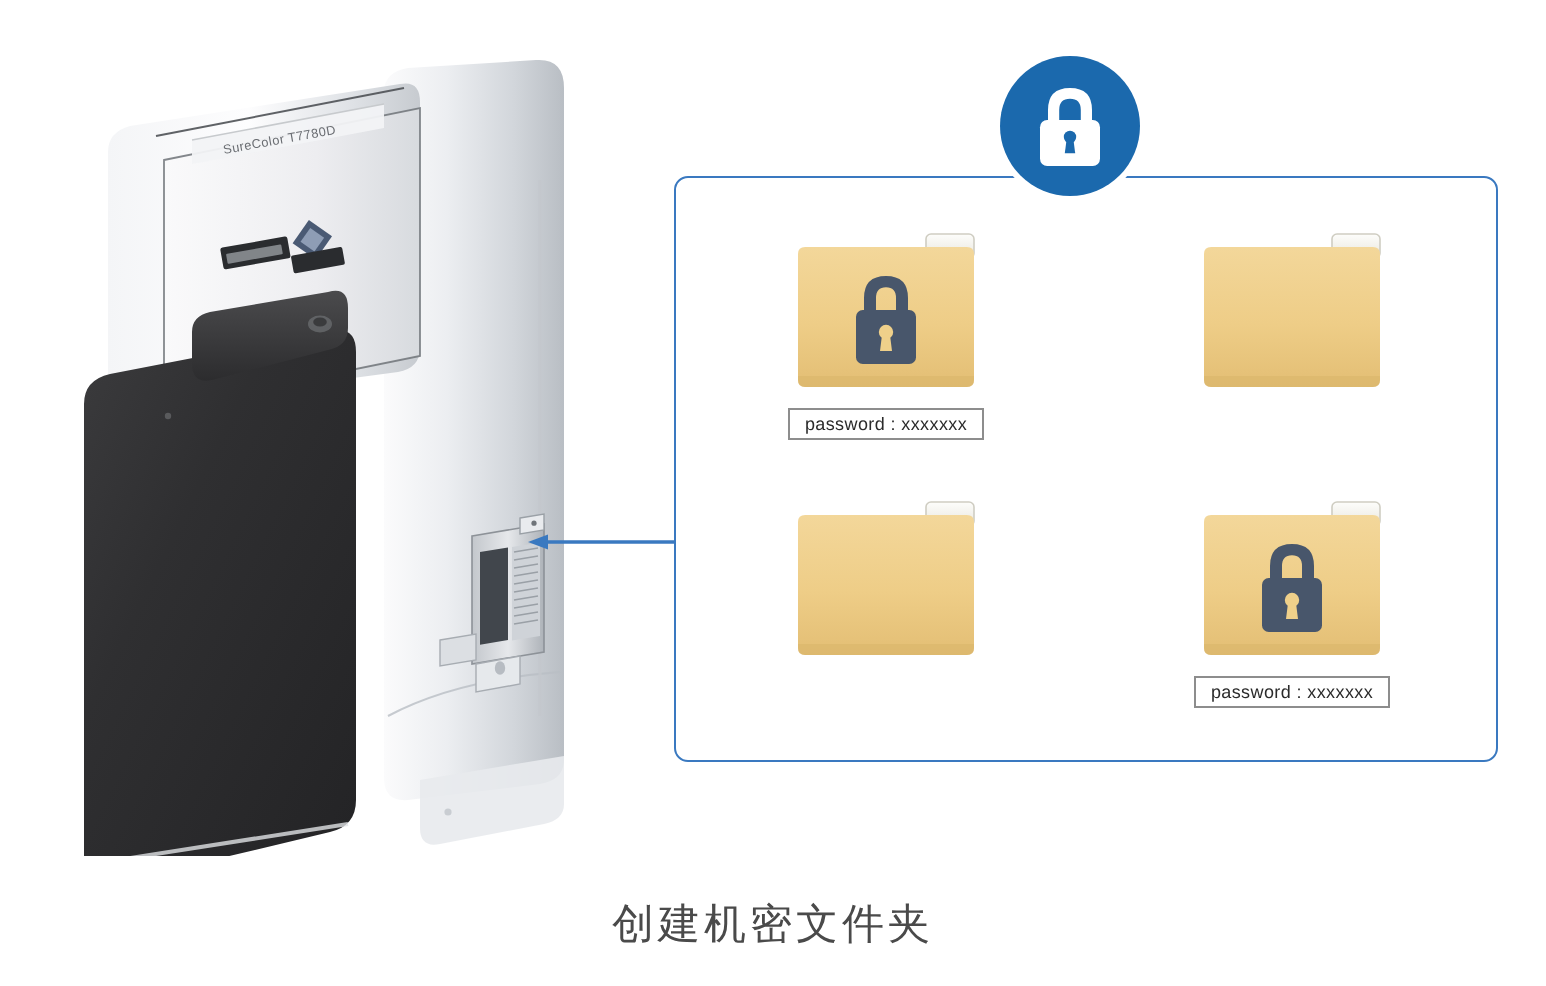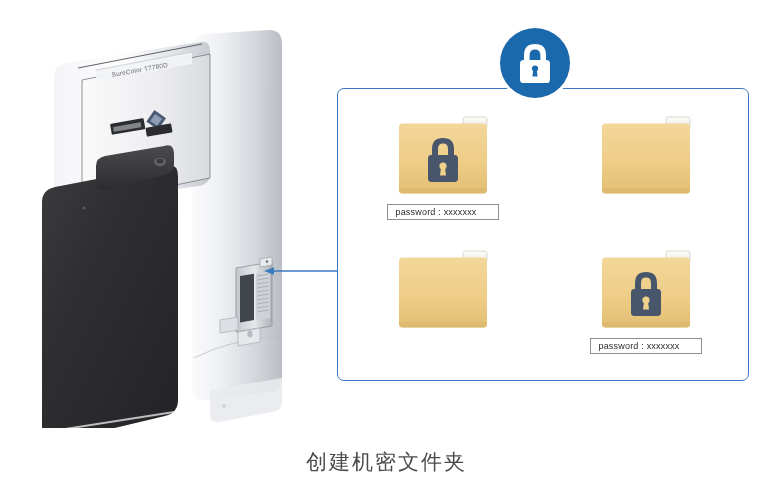--- a/index.html
+++ b/index.html
@@ -51,21 +51,21 @@
   .cell.c0{padding-left:6px;}
   .folder{width:96px;height:85px;position:relative;}
   .folder svg{display:block;width:96px;height:85px;}
 
   .pw-label{
     margin-top:5px;
     font-size:9px;
     color:#2b2b2b;
     background:#ffffff;
     border:1px solid #8d8d8d;
-    padding:2px 21px 2px 7px;
+    padding:2px 7px 2px 7px;
     white-space:nowrap;
     letter-spacing:.2px;
     line-height:1.15;
     font-family:"Liberation Sans","DejaVu Sans",sans-serif;
   }
   .pw-label.hidden{visibility:hidden;}
 
   
   .caption{
     position:absolute;left:0;top:448px;width:773px;

